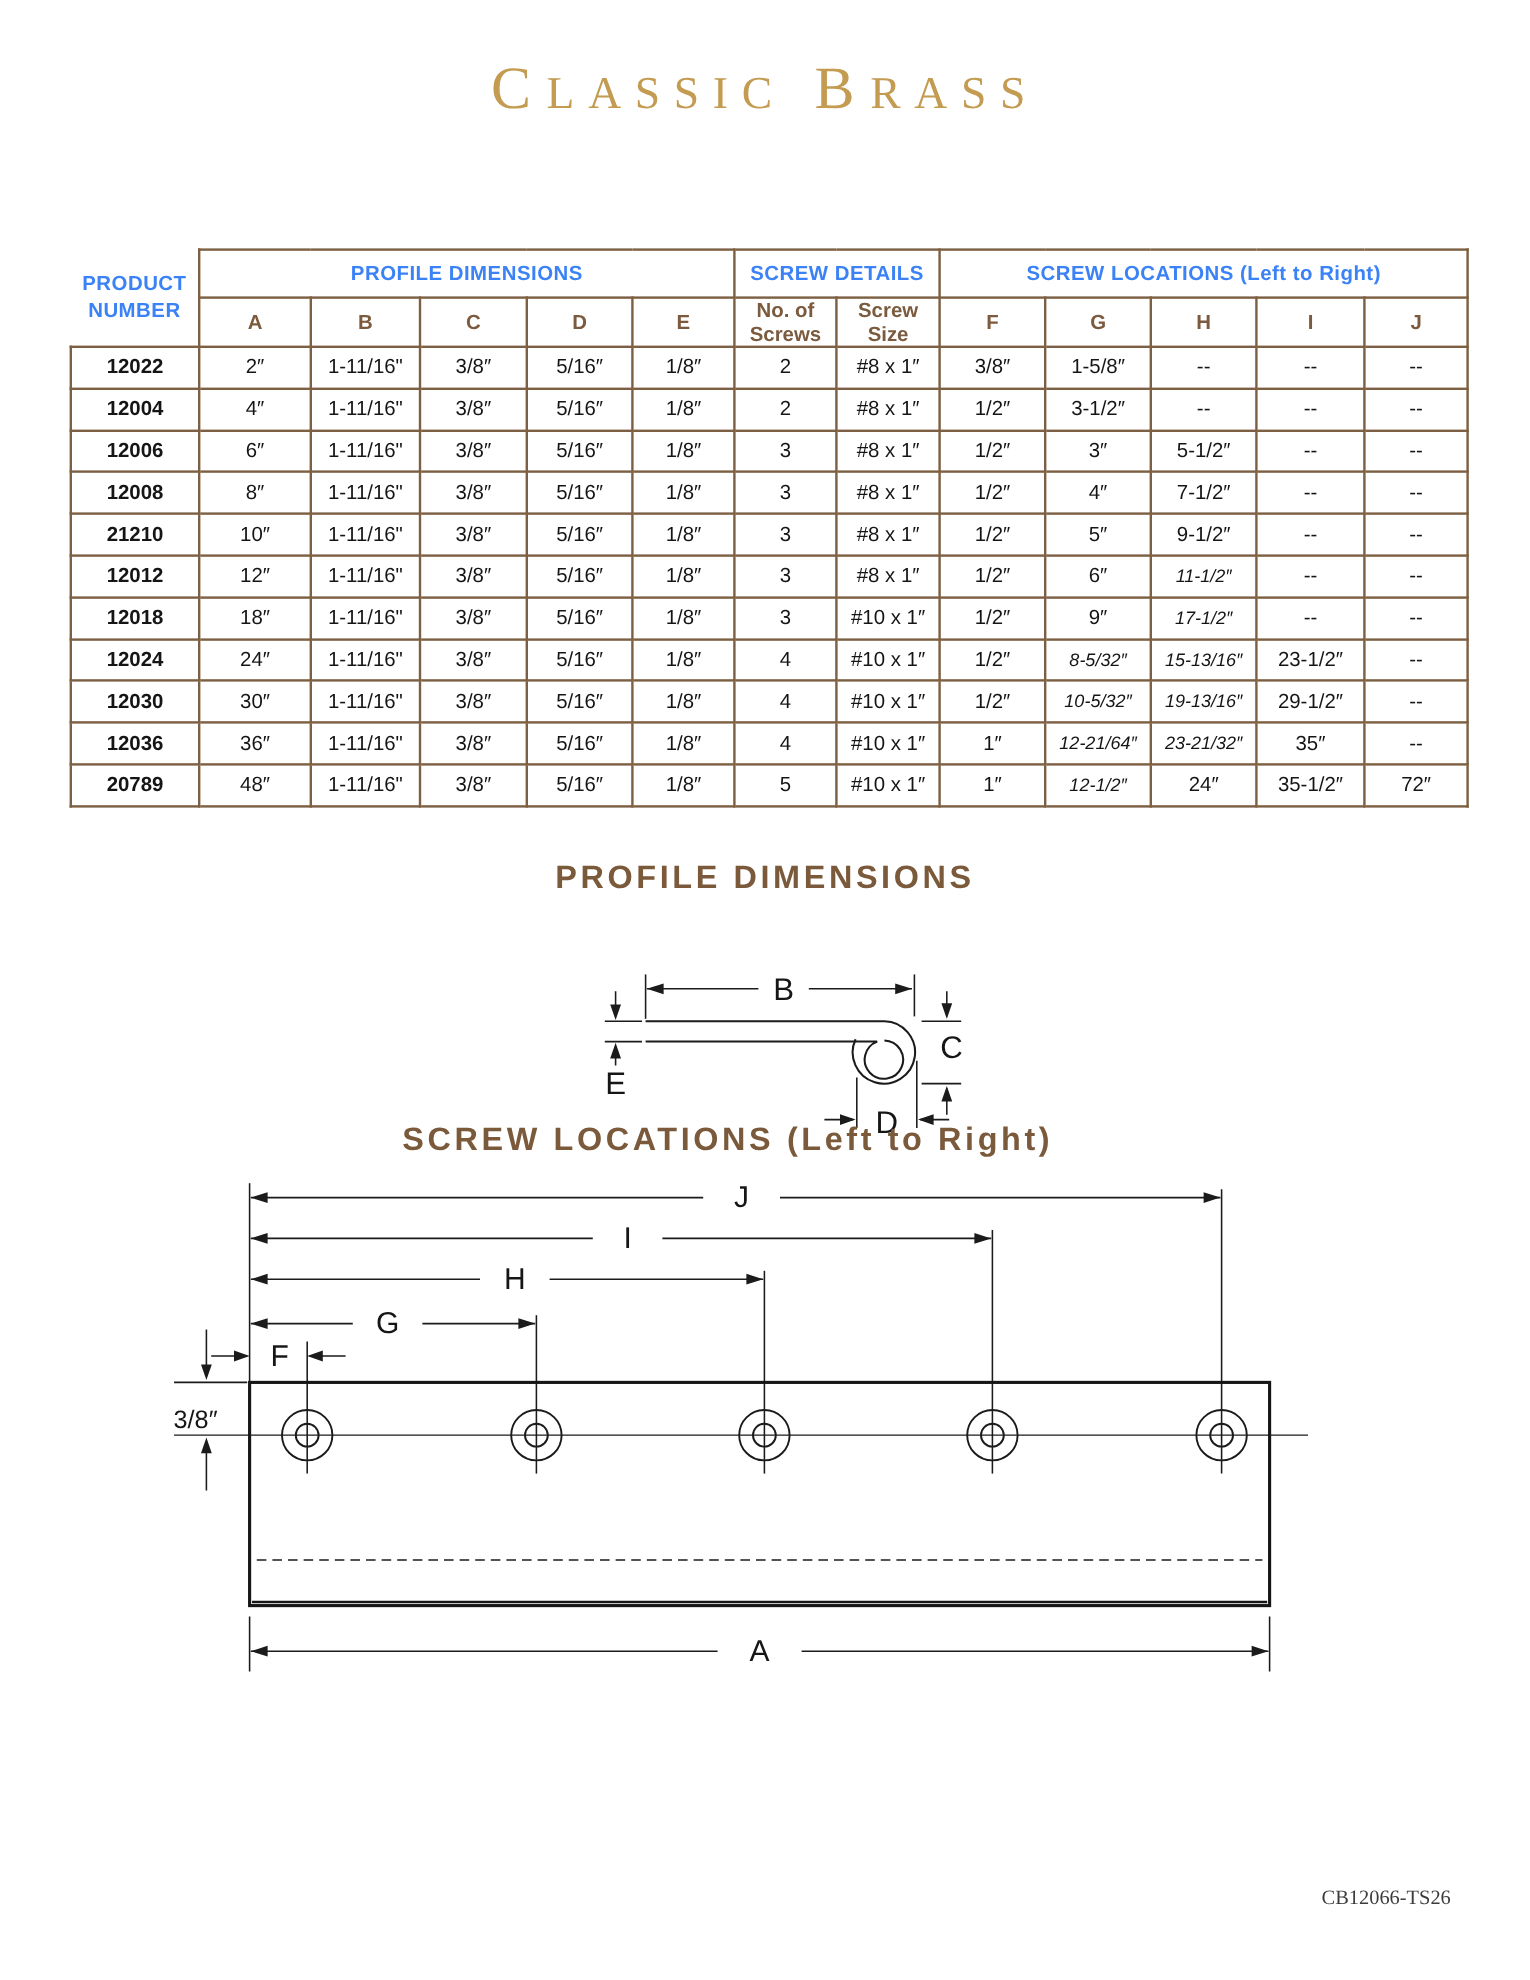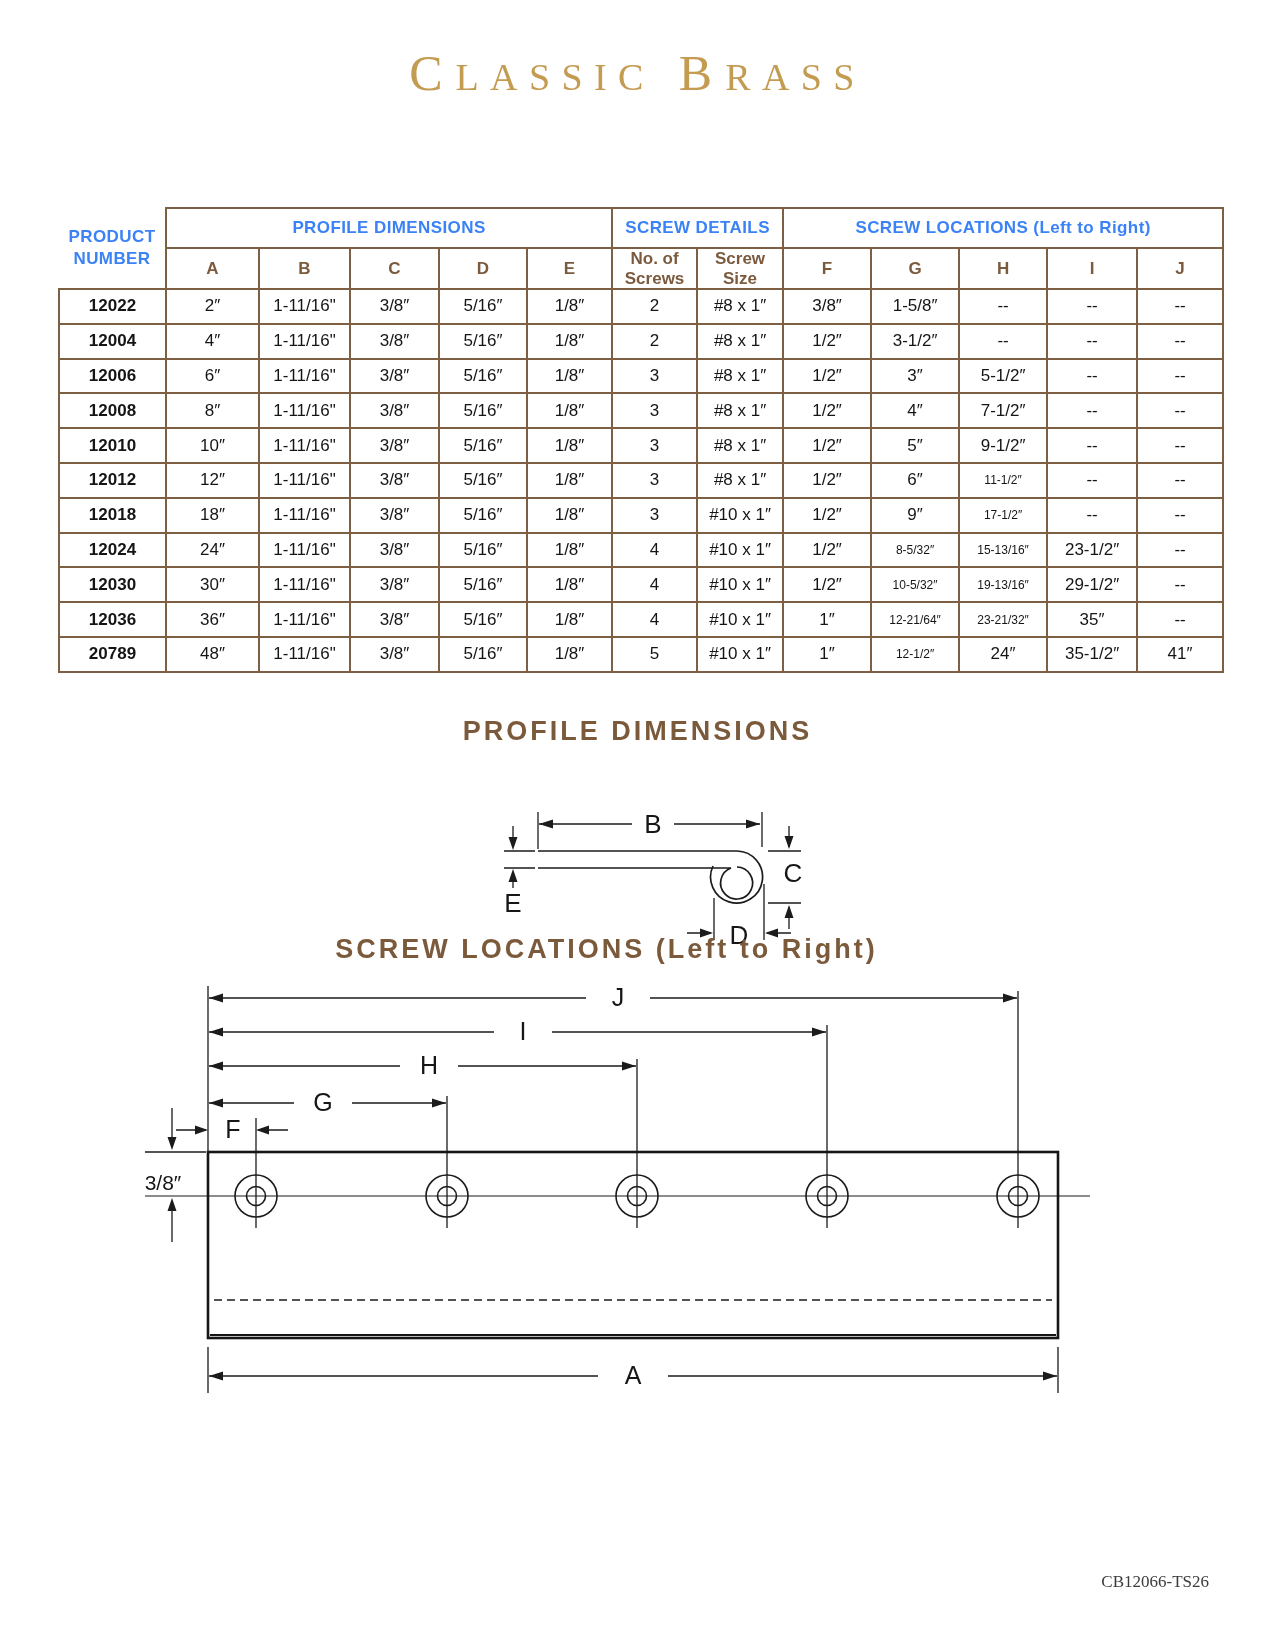--- a/index.html
+++ b/index.html
@@ -20,21 +20,21 @@
   .spec th, .spec td { border:2px solid #7d5f43; text-align:center;
                        vertical-align:middle; padding:0; overflow:hidden; }
   .spec thead tr.grp  th { height:40px; font-size:17px; color:#3b82f6;
                            letter-spacing:0.4px; font-weight:700; }
   .spec thead tr.cols th { height:38px; font-size:17px; color:#7b5a3e; font-weight:700; }
   th.prodhdr { border:none; font-size:20px; color:#7b5a3e; font-weight:400;
                letter-spacing:1.2px; line-height:1.3; }
   th.subhead { font-size:12.5px; line-height:1.15; font-weight:700; }
   .spec tbody td { height:34.8px; font-size:17px; color:#151515; }
   .spec tbody td.prod { font-weight:700; }
-  .spec tbody td.sm { font-size:12px; }
+  .spec tbody td.sm { font-size:15px;font-style:italic; }
 
   
   .sec-heading { position:absolute; color:#7b5a3c; font-weight:700; font-size:27px;
                  letter-spacing:3px; text-align:center; }
   #profile-heading { top:716px; left:0; right:0; }
   #screw-heading   { top:934px; left:-62px; right:0; }
 
   .diagram { position:absolute; }
   svg text { font-family:"Liberation Sans", sans-serif; fill:#161616; }
 
@@ -150,21 +150,21 @@
           <td>1/8″</td>
           <td>3</td>
           <td>#8 x 1″</td>
           <td>1/2″</td>
           <td>4″</td>
           <td>7-1/2″</td>
           <td>--</td>
           <td>--</td>
         </tr>
         <tr>
-          <td class="prod">12010</td>
+          <td class="prod">21210</td>
           <td>10″</td>
           <td>1-11/16"</td>
           <td>3/8″</td>
           <td>5/16″</td>
           <td>1/8″</td>
           <td>3</td>
           <td>#8 x 1″</td>
           <td>1/2″</td>
           <td>5″</td>
           <td>9-1/2″</td>
@@ -252,21 +252,21 @@
           <td>1-11/16"</td>
           <td>3/8″</td>
           <td>5/16″</td>
           <td>1/8″</td>
           <td>5</td>
           <td>#10 x 1″</td>
           <td>1″</td>
           <td class="sm">12-1/2″</td>
           <td>24″</td>
           <td>35-1/2″</td>
-          <td>41″</td>
+          <td>72″</td>
         </tr>
       </tbody>
   </table>
 
   <div class="sec-heading" id="profile-heading">PROFILE DIMENSIONS</div>
 
   <div class="diagram" style="left:400px; top:760px; width:470px; height:200px">
     <svg width="470" height="200" viewBox="400 760 470 200">
 
       <g stroke="#1b1b1b" stroke-width="1.7" fill="none">

